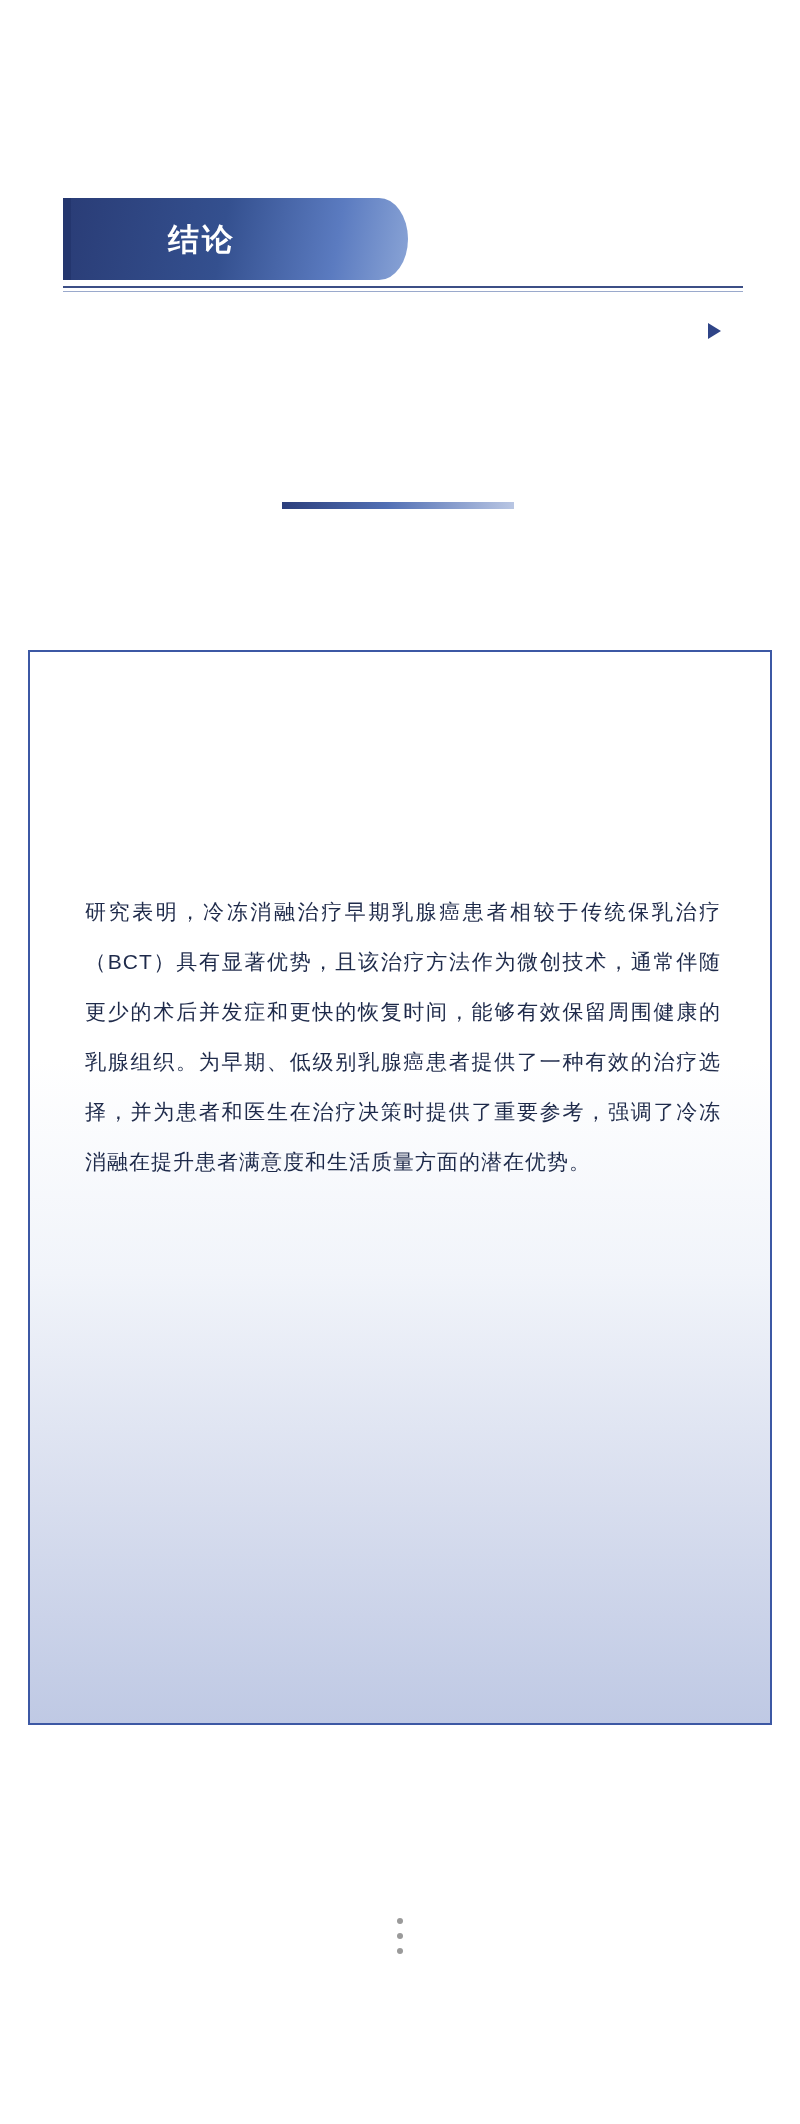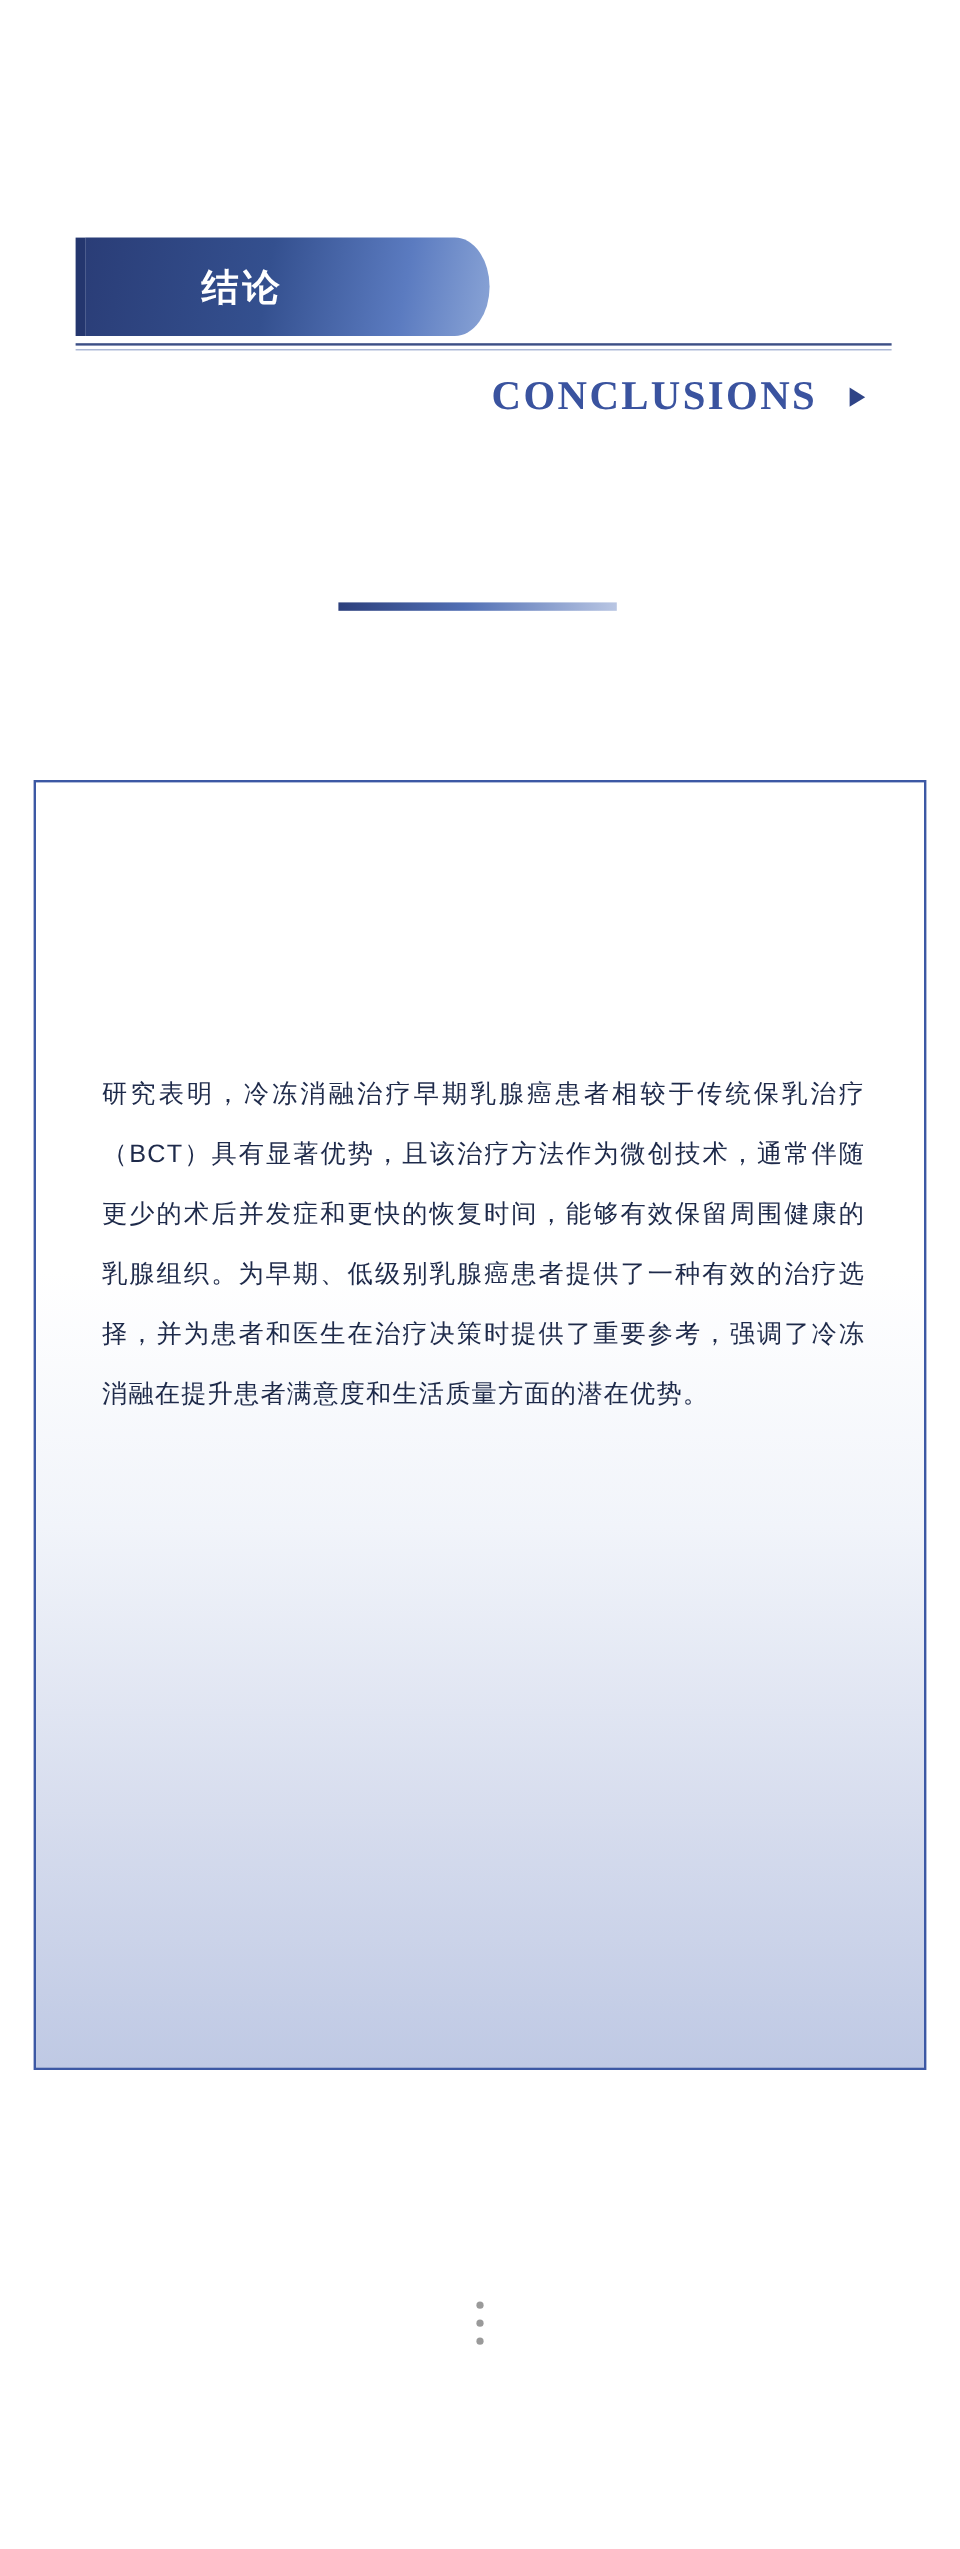--- a/index.html
+++ b/index.html
@@ -179,21 +179,20 @@
     <div class="cn-banner-wrap">
       <div class="cn-banner-bar"></div>
       <div class="cn-banner"></div>
       <div class="cn-title">结论</div>
     </div>
 
     <div class="rule-main"></div>
     <div class="rule-sub"></div>
 
     <div class="en-title-row">
-      <div class="en-title">CONCLUSIONS</div>
       <div class="en-arrow"></div>
     </div>
 
   </div>
 
   <div class="mid-divider"></div>
 
   <div class="card">
     <div class="card-text">研究表明，冷冻消融治疗早期乳腺癌患者相较于传统保乳治疗（BCT）具有显著优势，且该治疗方法作为微创技术，通常伴随更少的术后并发症和更快的恢复时间，能够有效保留周围健康的乳腺组织。为早期、低级别乳腺癌患者提供了一种有效的治疗选择，并为患者和医生在治疗决策时提供了重要参考，强调了冷冻消融在提升患者满意度和生活质量方面的潜在优势。</div>
   </div>

